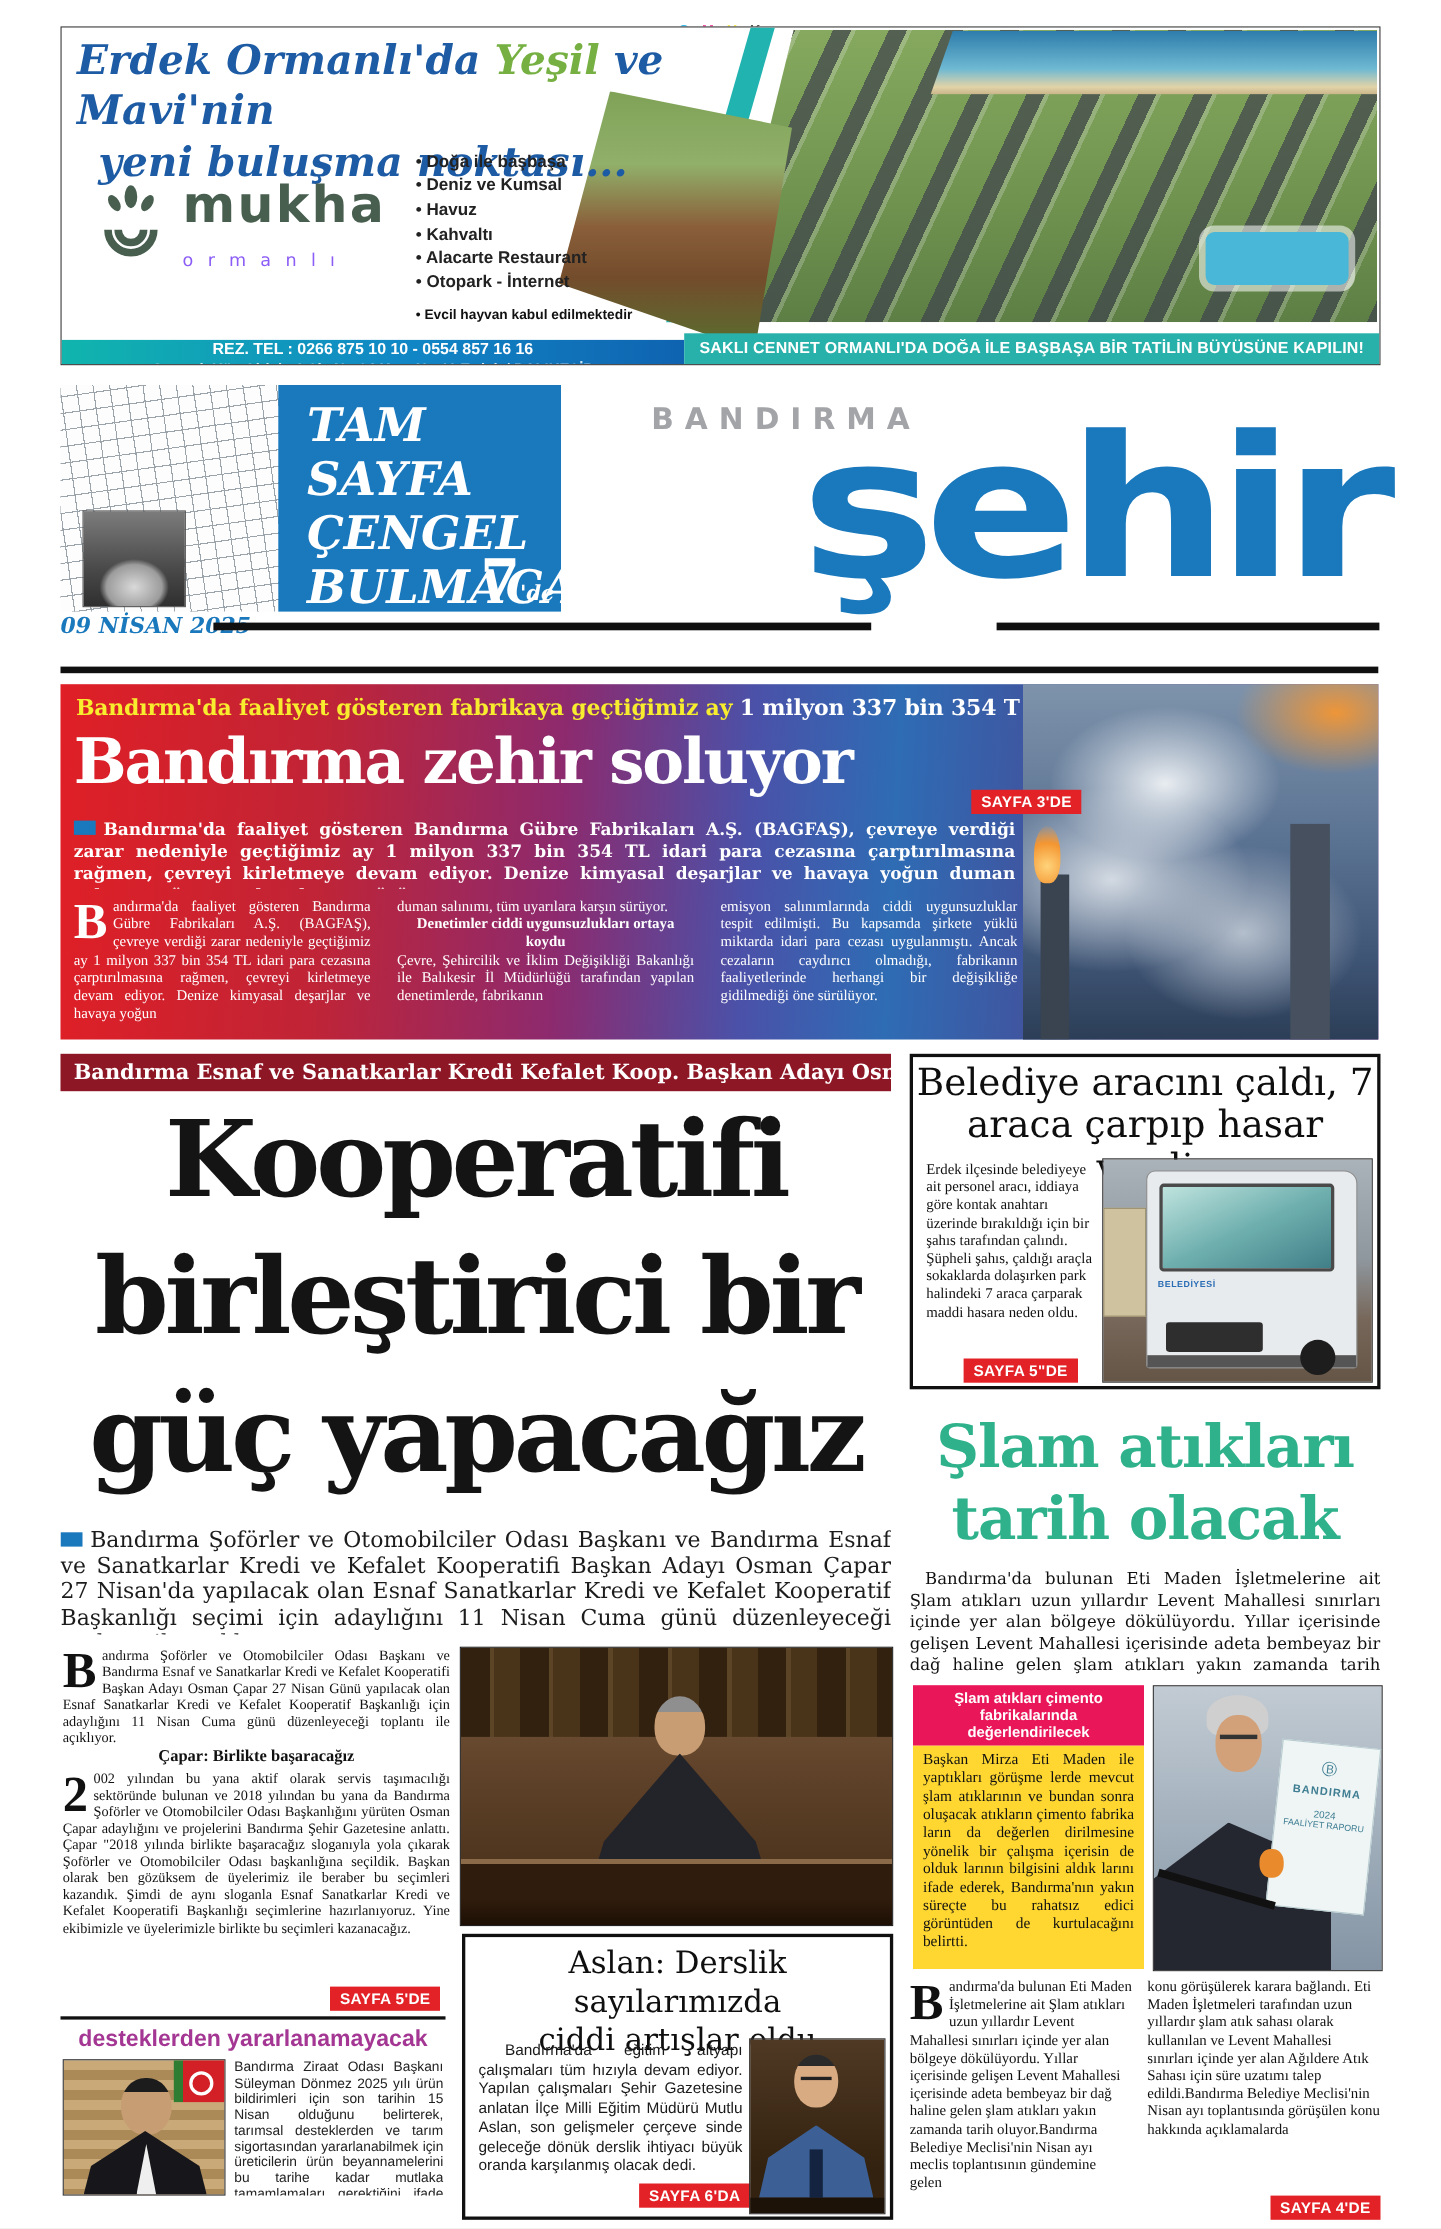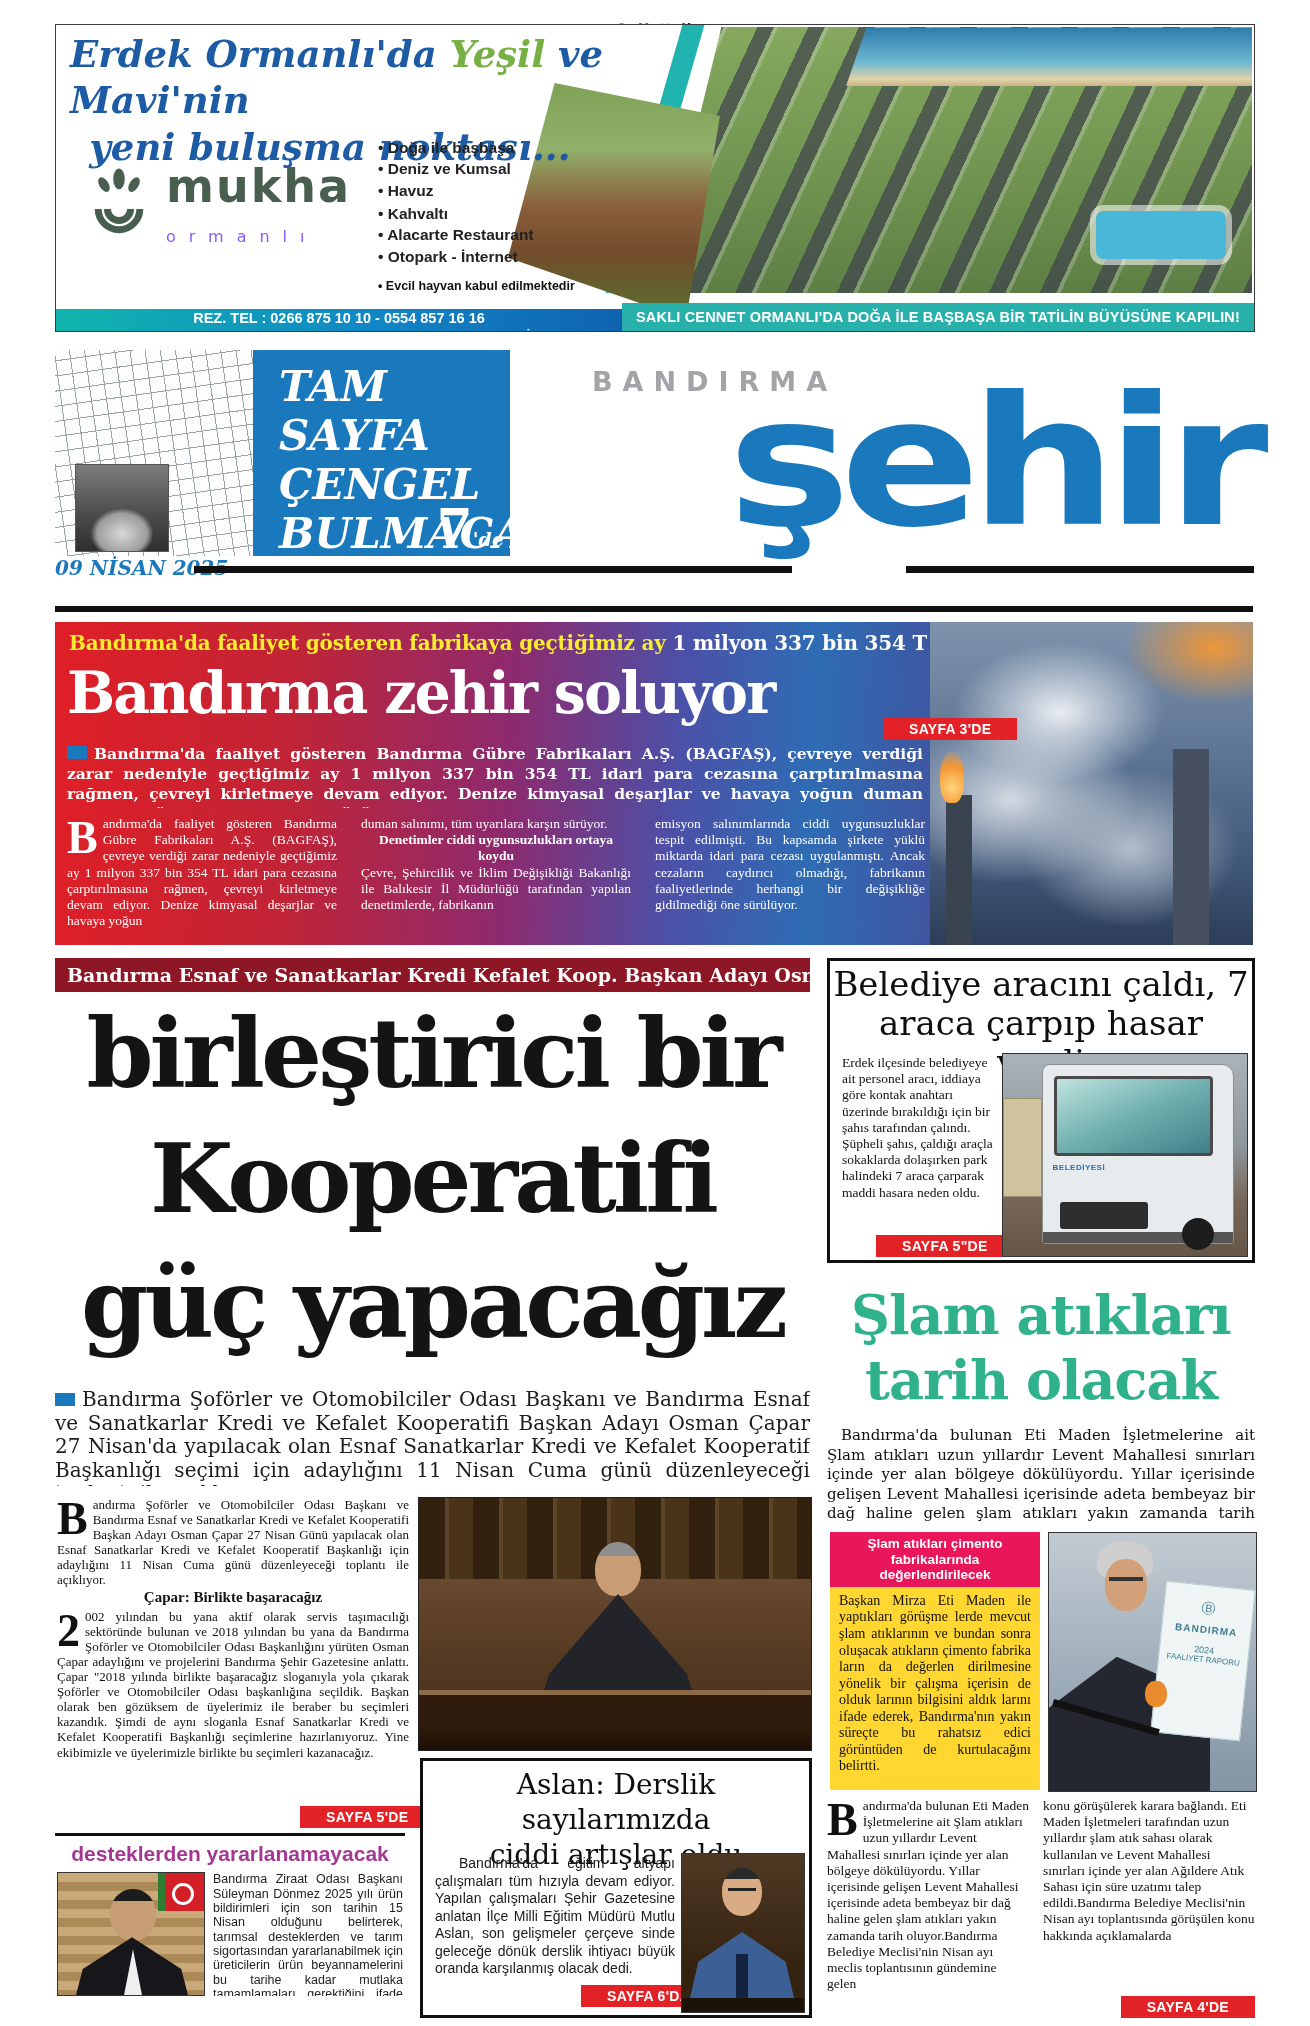--- a/index.html
+++ b/index.html
@@ -101,21 +101,21 @@
       radial-gradient(130px 80px at 88% 8%, rgba(244,150,50,.95), rgba(244,150,50,0) 70%),
       radial-gradient(150px 100px at 40% 28%, rgba(240,243,246,.95), rgba(240,243,246,0) 70%),
       radial-gradient(180px 120px at 25% 55%, rgba(225,230,236,.9), rgba(225,230,236,0) 70%),
       radial-gradient(150px 110px at 62% 70%, rgba(200,208,218,.85), rgba(200,208,218,0) 72%),
       linear-gradient(180deg,#7e93ab 0%,#5a7292 45%,#3e5474 78%,#2c3e57 100%)}
   .l-photo .stk1{position:absolute;left:16px;bottom:0;width:26px;height:150px;background:#3a4350}
   .l-photo .stk2{position:absolute;right:44px;bottom:0;width:36px;height:196px;background:#46505e}
   .l-photo .flame{position:absolute;left:10px;bottom:142px;width:24px;height:52px;border-radius:50% 50% 40% 40%;
      background:radial-gradient(circle at 50% 70%,#ffd37a 0%,#f49632 55%,rgba(244,150,50,0) 100%)}
   .badge{position:absolute;background:#e32227;color:#fff;font:700 14px/1 "Liberation Sans",sans-serif;
-     padding:4px 26px;letter-spacing:.3px;white-space:nowrap}
+     padding:4px 9px;letter-spacing:.3px;white-space:nowrap}
   #l-badge{left:828px;top:96px}
 
   
   #capar-strip{position:absolute;left:55px;top:958px;width:755px;height:34px;background:#8e1726;
      color:#fff;font:700 19px/34px "DejaVu Serif",serif;padding-left:12px;box-sizing:border-box;white-space:nowrap;overflow:hidden}
   #capar-head{position:absolute;left:55px;top:992px;width:755px;text-align:center;
      font:700 96px/1.3 "DejaVu Serif",serif;color:#141414;letter-spacing:-4px}
   #capar-deck{position:absolute;left:55px;top:1388px;width:755px;height:98px;overflow:hidden;
      font:400 20px/1.18 "DejaVu Serif",serif;color:#1c1c1c;text-align:justify}
   #capar-body{position:absolute;left:57px;top:1497px;width:352px;height:303px;overflow:hidden;
@@ -313,22 +313,22 @@
         <div>duman salınımı, tüm uyarılara karşın sürüyor.</div>
         <div class="l-sub">Denetimler ciddi uygunsuzlukları ortaya koydu</div>
         <div>Çevre, Şehircilik ve İklim Değişikliği Bakanlığı ile Balıkesir İl Müdürlüğü tarafından yapılan denetimlerde, fabrikanın</div>
       </div>
       <div class="l-c" id="lc3">emisyon salınımlarında ciddi uygunsuzluklar tespit edilmişti. Bu kapsamda şirkete yüklü miktarda idari para cezası uygulanmıştı. Ancak cezaların caydırıcı olmadığı, fabrikanın faaliyetlerinde herhangi bir değişikliğe gidilmediği öne sürülüyor.</div>
     </div>
   </div>
 
   <div id="capar-strip">Bandırma Esnaf ve Sanatkarlar Kredi Kefalet Koop. Başkan Adayı Osman ÇAPAR :</div>
   <div id="capar-head">
+    <div>Kooperatifi</div>
     <div>birleştirici bir</div>
-    <div>Kooperatifi</div>
     <div>güç yapacağız</div>
   </div>
   <div id="capar-deck"><span class="sq"></span><span>Bandırma Şoförler ve Otomobilciler Odası Başkanı ve Bandırma Esnaf ve Sanatkarlar Kredi ve Kefalet Kooperatifi Başkan Adayı Osman Çapar 27 Nisan'da yapılacak olan Esnaf Sanatkarlar Kredi ve Kefalet Kooperatif Başkanlığı seçimi için adaylığını 11 Nisan Cuma günü düzenleyeceği toplantı ile açıklıyor.</span></div>
   <div id="capar-body">
     <span class="dropcap">B</span><span>andırma Şoförler ve Otomobilciler Odası Başkanı ve Bandırma Esnaf ve Sanatkarlar Kredi ve Kefalet Kooperatifi Başkan Adayı Osman Çapar 27 Nisan Günü yapılacak olan Esnaf Sanatkarlar Kredi ve Kefalet Kooperatif Başkanlığı için adaylığını 11 Nisan Cuma günü düzenleyeceği toplantı ile açıklıyor.</span>
     <div class="sub">Çapar: Birlikte başaracağız</div>
     <span class="dropcap">2</span><span>002 yılından bu yana aktif olarak servis taşımacılığı sektöründe bulunan ve 2018 yılından bu yana da Bandırma Şoförler ve Otomobilciler Odası Başkanlığını yürüten Osman Çapar adaylığını ve projelerini Bandırma Şehir Gazetesine anlattı. Çapar "2018 yılında birlikte başaracağız sloganıyla yola çıkarak Şoförler ve Otomobilciler Odası başkanlığına seçildik. Başkan olarak ben gözüksem de üyelerimiz ile beraber bu seçimleri kazandık. Şimdi de aynı sloganla Esnaf Sanatkarlar Kredi ve Kefalet Kooperatifi Başkanlığı seçimlerine hazırlanıyoruz. Yine ekibimizle ve üyelerimizle birlikte bu seçimleri kazanacağız.</span>
   </div>
   <div class="badge" id="capar-badge">SAYFA 5'DE</div>
   <div id="capar-photo">

